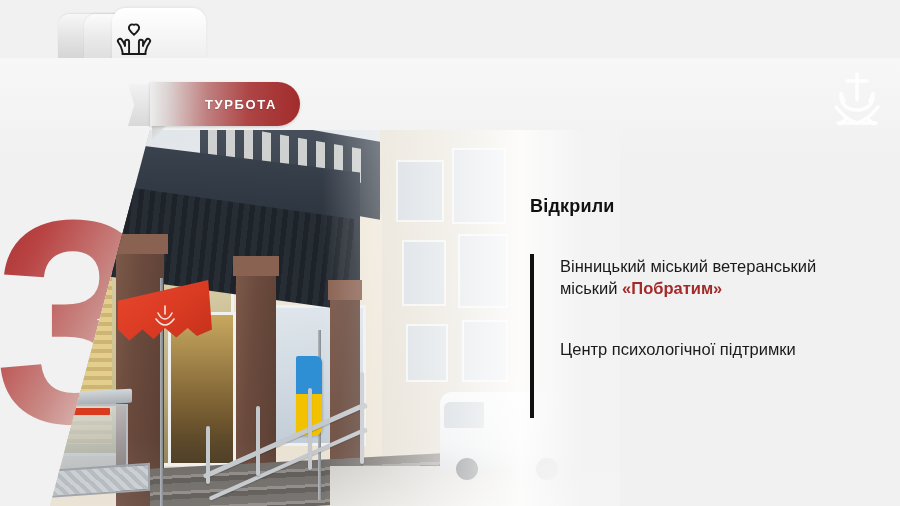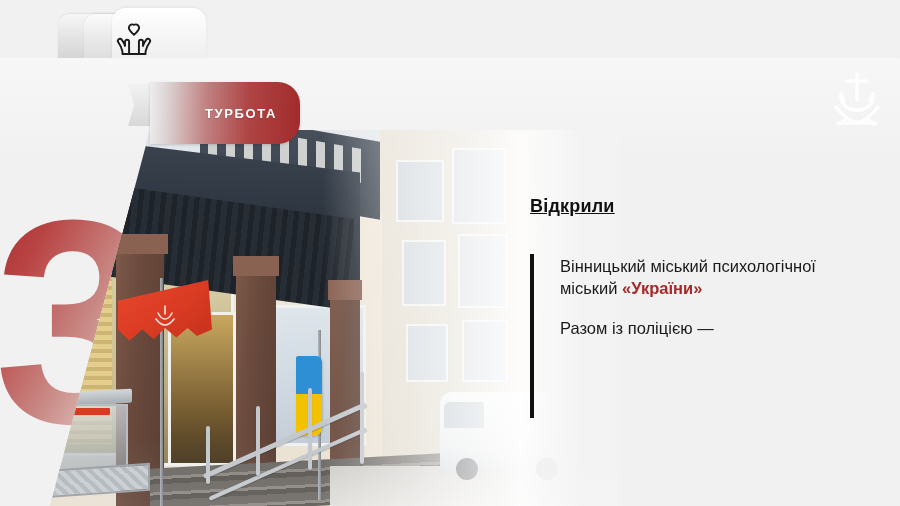--- a/index.html
+++ b/index.html
@@ -207,21 +207,21 @@
     background:linear-gradient(180deg,#f2f2f2,#d8d8d8);
     clip-path:polygon(0 0, 100% 0, 100% 100%, 0 100%, 14% 50%);
     box-shadow:0 1px 2px rgba(0,0,0,.12);
   }
   .badge-fold{
     position:absolute;left:24px;top:46px;width:16px;height:16px;
     background:linear-gradient(135deg,#cfcfcf,#efefef);
     clip-path:polygon(0 0,100% 0,0 100%);
   }
   .badge{
-    position:absolute;left:22px;top:4px;width:150px;height:62px;
+    position:absolute;left:22px;top:4px;width:150px;height:44px;
     border-radius:0 22px 22px 0;
     background:linear-gradient(92deg,#eeeeee 0%,#dcd2d2 12%,#c08080 38%,#ae4444 66%,#a22b2b 100%);
     display:flex;align-items:center;justify-content:center;
     box-shadow:0 1px 3px rgba(0,0,0,.16);
   }
   .badge-text{
     color:#ffffff;font-size:13px;font-weight:700;letter-spacing:1.6px;
     padding-left:32px;
     text-shadow:0 1px 1px rgba(0,0,0,.18);
   }
@@ -238,21 +238,21 @@
     position:absolute;left:828px;top:68px;width:58px;height:66px;opacity:.92;
   }
   .logo svg{width:58px;height:66px;}
 
   
   .content{
     position:absolute;left:530px;top:196px;width:350px;
   }
   .kicker{
     position:absolute;left:0;top:0;
-    font-size:18px;font-weight:700;color:#111111;letter-spacing:.2px;text-decoration:underline;
+    font-size:18px;font-weight:700;color:#111111;letter-spacing:.2px;
   }
   .accent-bar{
     position:absolute;left:0px;top:58px;width:4px;height:164px;
     background:#111111;
   }
   .items{position:absolute;left:30px;top:60px;width:330px;}
   .item{
     font-size:16.5px;line-height:1.32;color:#1a1a1a;font-weight:400;
     margin-bottom:18px;
   }
@@ -378,23 +378,23 @@
       <path d="M18 51l-6 5"></path>
       <path d="M40 51l6 5"></path>
     </svg>
   </div>
 
   <div class="content">
     <div class="kicker">Відкрили</div>
     <div class="accent-bar"></div>
     <div class="items">
       <div class="item">
-        <span>Вінницький міський психологічної</span><br>
-        <span>міський </span><span class="hl">«України»</span>
+        <span>Вінницький міський ветеранський</span><br>
+        <span>міський </span><span class="hl">«Побратим»</span>
       </div>
       <div class="item">
-        <span>Разом із поліцією —</span><br>
         <br>
+        <span>Центр психологічної підтримки</span><br>
       </div>
     </div>
   </div>
 
 </div>
 
 </body></html>

